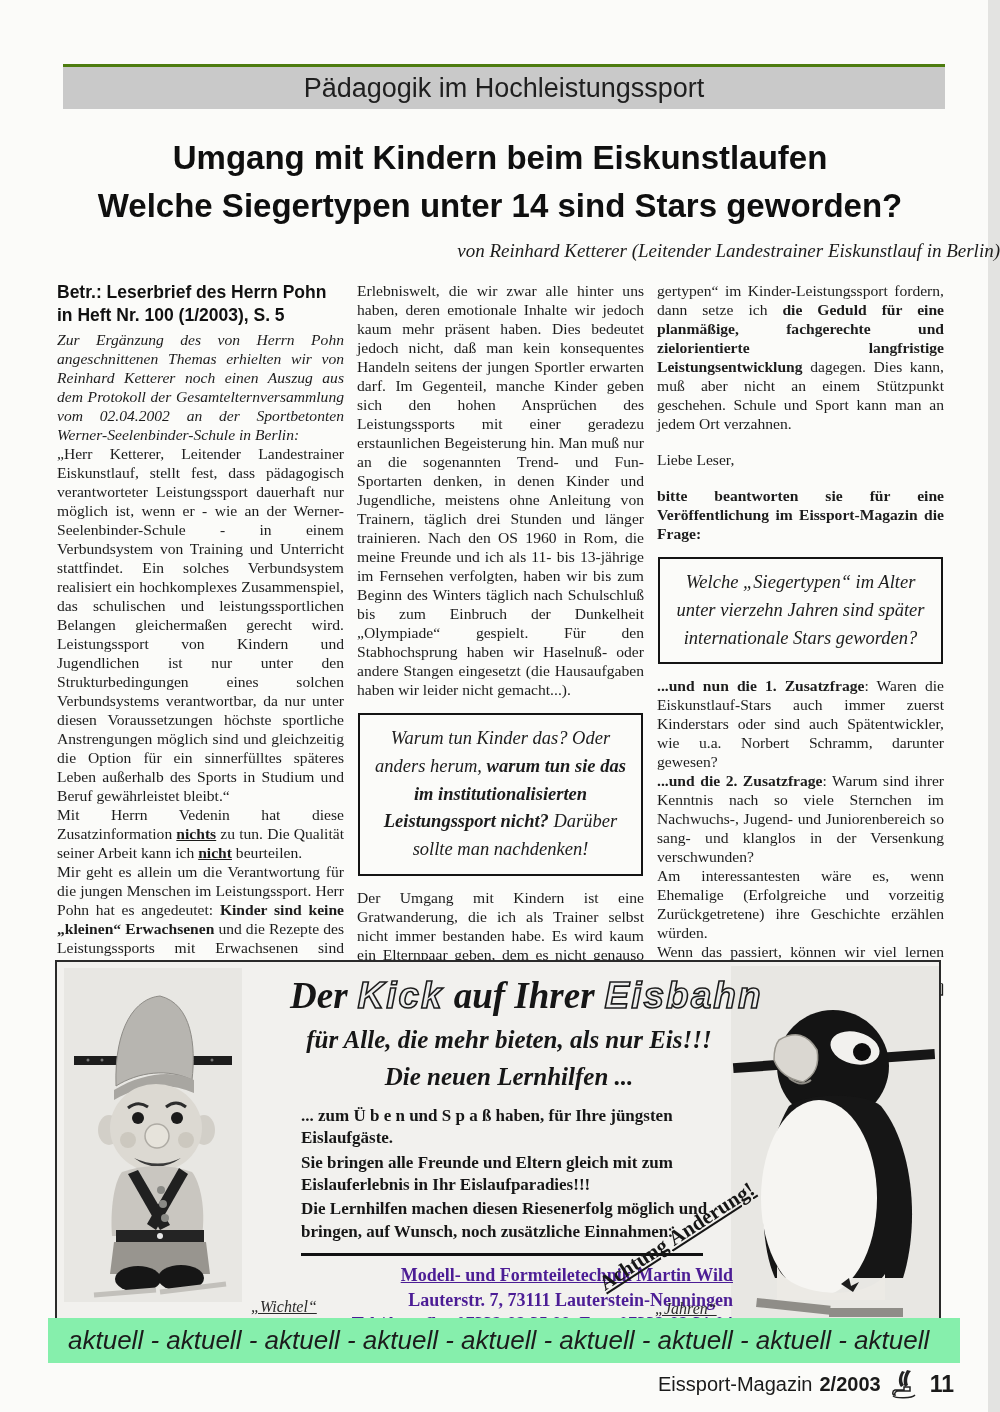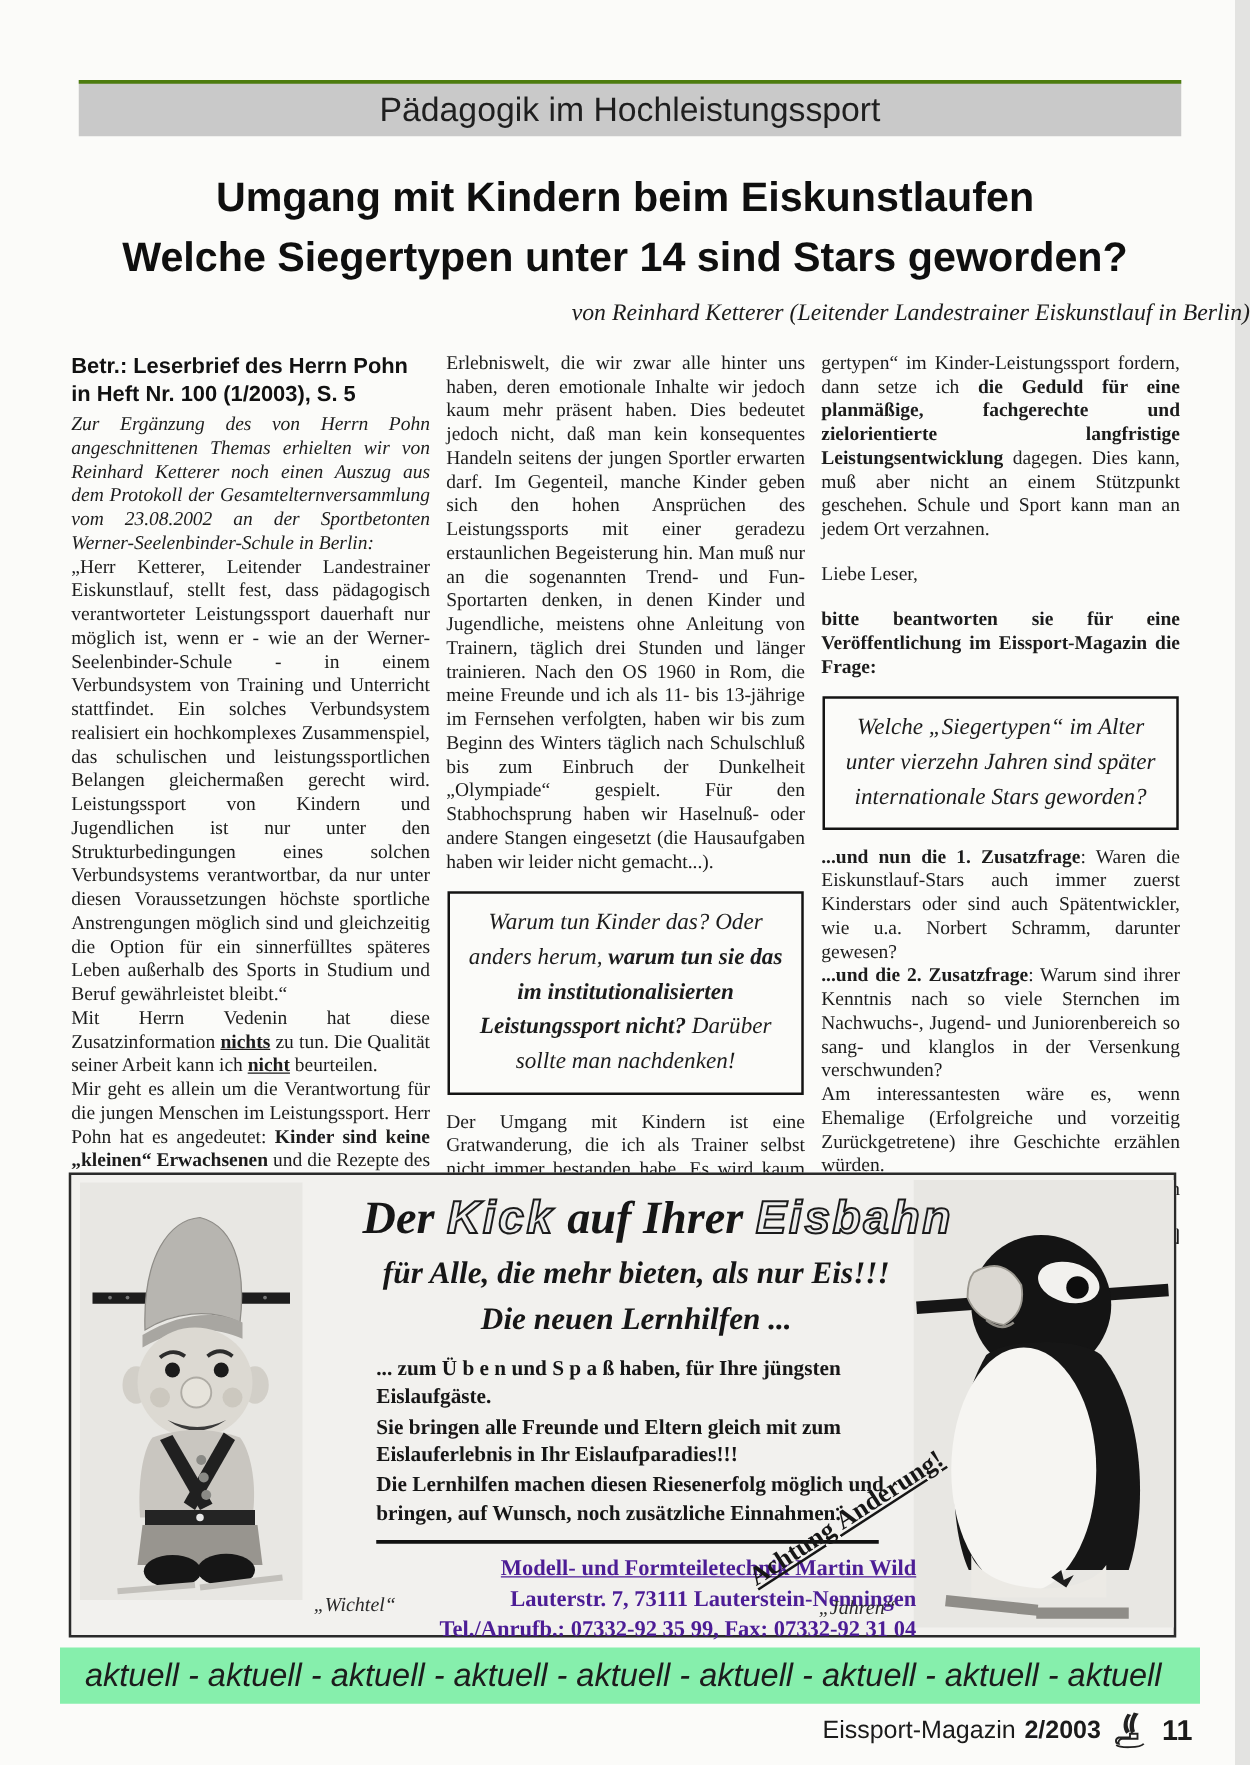--- a/index.html
+++ b/index.html
@@ -21,40 +21,40 @@
   h3.betr{font-family:"Liberation Sans",sans-serif;font-size:17.5px;line-height:1.3;margin:0 0 3px 0;
           text-align:left;color:#111;}
   .italicp{font-style:italic;}
   .u{text-decoration:underline;}
   .gap{margin-top:17px !important;}
   .qbox{border:2.5px solid #141414;margin:14px 1px 12px 1px;padding:10px 12px;text-align:center;
         font-style:italic;font-size:18.5px;line-height:1.5;background:#fbfbf9;}
   .endline{display:flex;align-items:baseline;}
   .endmark{margin-left:auto;font-size:16px;}
 
-  .adbox{position:absolute;left:55px;top:938px;width:886px;height:372px;border:2px solid #2a2a2a;
+  .adbox{position:absolute;left:55px;top:960px;width:886px;height:372px;border:2px solid #2a2a2a;
          background:#f2f1ee;box-sizing:border-box;}
   .photo{position:absolute;background:#e8e7e3;overflow:hidden;}
   .photo-left{left:7px;top:6px;width:178px;height:334px;}
   .photo-right{left:674px;top:4px;width:208px;height:358px;}
   .adcenter{position:absolute;left:228px;top:14px;width:448px;text-align:center;}
   .ad-headline{font-weight:bold;font-style:italic;font-size:37px;line-height:1.1;white-space:nowrap;color:#161616;}
   .ad-headline span{margin:0 5px;}
   .hl-outline{font-family:"Liberation Sans",sans-serif;font-weight:bold;font-style:italic;
               color:#ededec;-webkit-text-stroke:1.6px #1b1b1b;letter-spacing:2px;}
   .ad-sub{font-weight:bold;font-style:italic;font-size:25px;margin-top:9px;color:#161616;}
   .ad-body{text-align:left;font-weight:bold;font-size:17px;line-height:1.32;margin:14px 0 0 16px;width:408px;color:#161616;}
   .ad-body p{margin:0 0 2px 0;}
   .ad-rule{border:none;border-top:3px solid #111;margin:10px 0 7px 16px;width:402px;}
   .ad-contact{text-align:right;font-weight:bold;font-size:18px;line-height:1.35;margin-left:16px;color:#4c1d95;}
   .ad-contact div{margin:0;}
   .ad-company{text-decoration:underline;}
   .ad-note{position:absolute;left:520px;top:262px;width:200px;transform:rotate(-33deg);
            font-weight:bold;font-size:21px;text-decoration:underline;text-align:center;color:#161616;}
-  .caption{position:absolute;font-style:italic;font-size:16px;color:#2a2a2a;}
+  .caption{position:absolute;font-style:italic;font-size:16px;color:#2a2a2a;text-decoration:underline;}
   .caption-left{left:194px;top:336px;}
   .caption-right{left:598px;top:338px;}
 
   .ticker{position:absolute;left:48px;top:1318px;width:912px;height:45px;background:#86efac;
           display:flex;align-items:center;padding-left:20px;box-sizing:border-box;
           font-family:"Liberation Sans",sans-serif;font-style:italic;font-size:26px;color:#1c1c1c;}
   .footer{position:absolute;right:46px;top:1369px;display:flex;align-items:center;gap:7px;
           font-family:"Liberation Sans",sans-serif;font-size:20px;color:#1a1a1a;}
   .footer .issue{font-weight:bold;}
   .footer .pagenum{font-weight:bold;font-size:23px;margin-left:3px;}
@@ -73,21 +73,21 @@
     <div>Umgang mit Kindern beim Eiskunstlaufen</div>
     <div>Welche Siegertypen unter 14 sind Stars geworden?</div>
   </div>
 
   <div class="byline">von Reinhard Ketterer (Leitender Landestrainer Eiskunstlauf in Berlin)</div>
 
   <div class="columns">
 
     <div class="col">
       <h3 class="betr">Betr.: Leserbrief des Herrn Pohn in Heft Nr. 100 (1/2003), S. 5</h3>
-      <p class="italicp">Zur Ergänzung des von Herrn Pohn angeschnittenen Themas erhielten wir von Reinhard Ketterer noch einen Auszug aus dem Protokoll der Gesamtelternversammlung vom 23.08.2002 an der Sportbetonten Werner-Seelenbinder-Schule in Berlin:</p>
+      <p class="italicp">Zur Ergänzung des von Herrn Pohn angeschnittenen Themas erhielten wir von Reinhard Ketterer noch einen Auszug aus dem Protokoll der Gesamtelternversammlung vom 02.04.2002 an der Sportbetonten Werner-Seelenbinder-Schule in Berlin:</p>
       <p>„Herr Ketterer, Leitender Landestrainer Eiskunstlauf, stellt fest, dass pädagogisch verantworteter Leistungssport dauerhaft nur möglich ist, wenn er - wie an der Werner-Seelenbinder-Schule - in einem Verbundsystem von Training und Unterricht stattfindet. Ein solches Verbundsystem realisiert ein hochkomplexes Zusammenspiel, das schulischen und leistungssportlichen Belangen gleichermaßen gerecht wird. Leistungssport von Kindern und Jugendlichen ist nur unter den Strukturbedingungen eines solchen Verbundsystems verantwortbar, da nur unter diesen Voraussetzungen höchste sportliche Anstrengungen möglich sind und gleichzeitig die Option für ein sinnerfülltes späteres Leben außerhalb des Sports in Studium und Beruf gewährleistet bleibt.“</p>
       <p><span>Mit Herrn Vedenin hat diese Zusatzinformation </span><b class="u">nichts</b><span> zu tun. Die Qualität seiner Arbeit kann ich </span><b class="u">nicht</b><span> beurteilen.</span></p>
       <p><span>Mir geht es allein um die Verantwortung für die jungen Menschen im Leistungssport. Herr Pohn hat es angedeutet: </span><b>Kinder sind keine „kleinen“ Erwachsenen</b><span> und die Rezepte des Leistungssports mit Erwachsenen sind insofern nicht anwendbar. Kinder leben in einer eigenen</span></p>
     </div>
 
     <div class="col">
       <p>Erlebniswelt, die wir zwar alle hinter uns haben, deren emotionale Inhalte wir jedoch kaum mehr präsent haben. Dies bedeutet jedoch nicht, daß man kein konsequentes Handeln seitens der jungen Sportler erwarten darf. Im Gegenteil, manche Kinder geben sich den hohen Ansprüchen des Leistungssports mit einer geradezu erstaunlichen Begeisterung hin. Man muß nur an die sogenannten Trend- und Fun-Sportarten denken, in denen Kinder und Jugendliche, meistens ohne Anleitung von Trainern, täglich drei Stunden und länger trainieren. Nach den OS 1960 in Rom, die meine Freunde und ich als 11- bis 13-jährige im Fernsehen verfolgten, haben wir bis zum Beginn des Winters täglich nach Schulschluß bis zum Einbruch der Dunkelheit „Olympiade“ gespielt. Für den Stabhochsprung haben wir Haselnuß- oder andere Stangen eingesetzt (die Hausaufgaben haben wir leider nicht gemacht...).</p>
       <div class="qbox"><span>Warum tun Kinder das? Oder anders herum, </span><b>warum tun sie das im institutionalisierten Leistungssport nicht?</b><span> Darüber sollte man nachdenken!</span></div>
       <p>Der Umgang mit Kindern ist eine Gratwanderung, die ich als Trainer selbst nicht immer bestanden habe. Es wird kaum ein Elternpaar geben, dem es nicht genauso geht. Wenn aber führende Funktionäre und Hauptamtliche „Sie-</p>
     </div>

